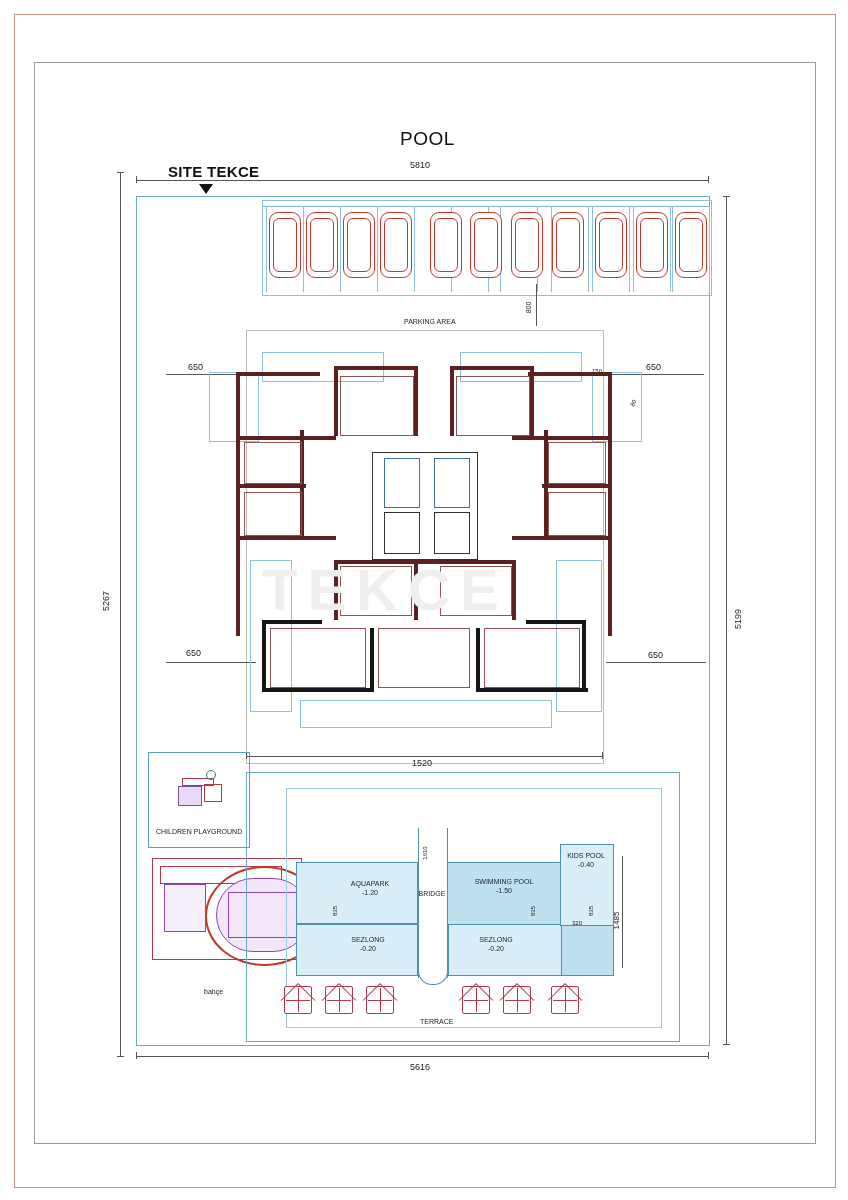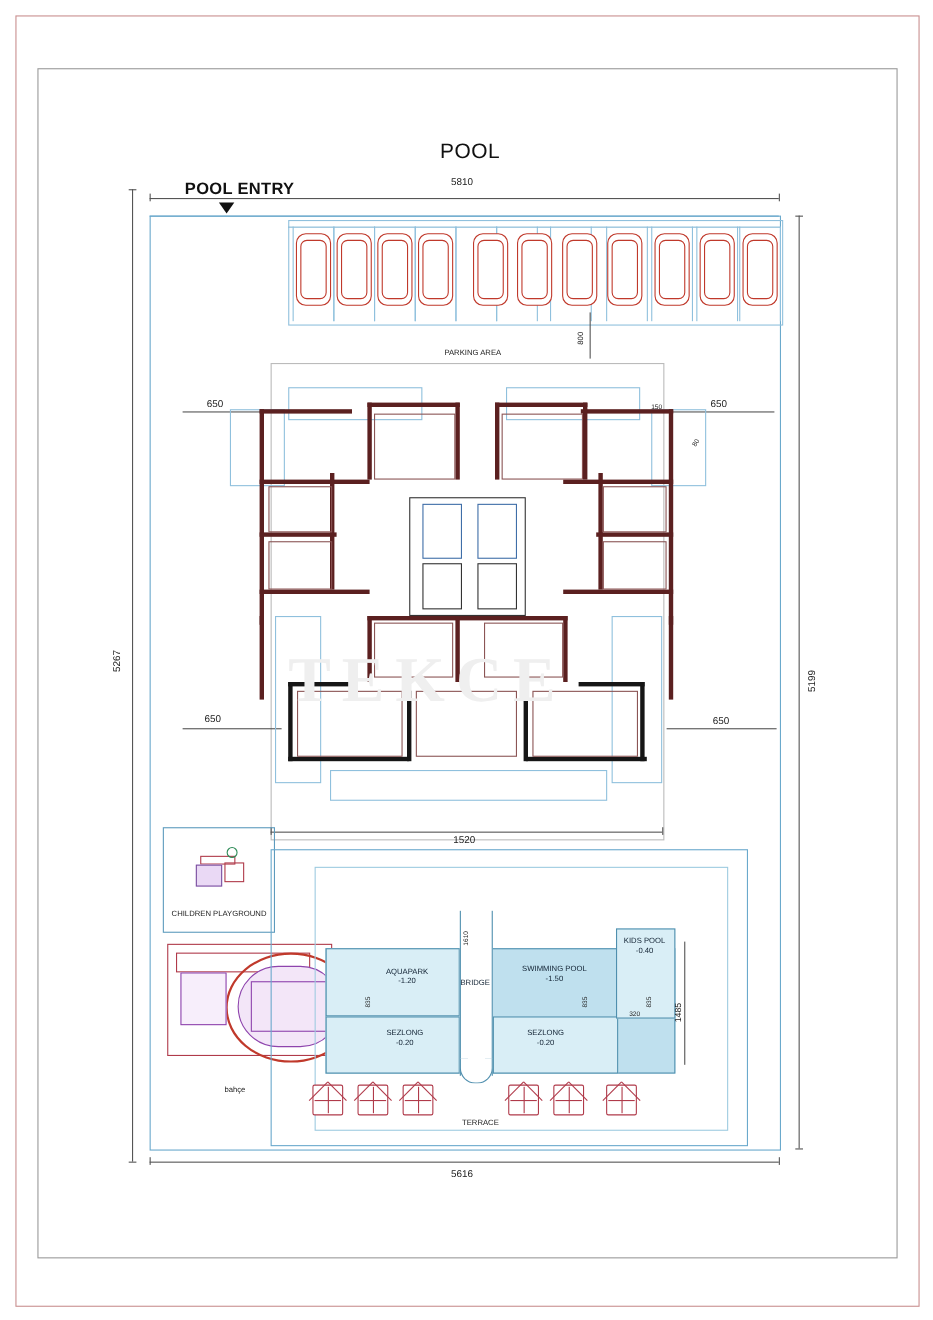--- a/index.html
+++ b/index.html
@@ -70,21 +70,21 @@
   <div class="paper-border"></div>
   <div class="inner-border"></div>
 
   <div class="txt t-road" style="left:400px;top:128px;">POOL</div>
 
   <div class="hdim" style="left:136px;top:180px;width:572px;"></div>
   <div class="tick" style="left:136px;top:176px;"></div>
   <div class="tick" style="left:708px;top:176px;"></div>
   <div class="txt t-dim" style="left:410px;top:160px;">5810</div>
 
-  <div class="txt t-entry" style="left:168px;top:163px;">POOL ENTRY</div>
+  <div class="txt t-entry" style="left:168px;top:163px;">SITE TEKCE</div>
   <div class="arrow-down" style="left:199px;top:184px;"></div>
 
   <div class="site-box" style="left:136px;top:196px;width:572px;height:848px;"></div>
   <div class="hline" style="left:136px;top:196px;width:572px;border-top:1px solid #6aa9cc;"></div>
 
   <div class="vdim" style="left:120px;top:172px;height:884px;"></div>
   <div class="ticky" style="left:117px;top:172px;"></div>
   <div class="ticky" style="left:117px;top:1056px;"></div>
   <div class="txt t-dim vert" style="left:96px;top:596px;transform:rotate(-90deg);">5267</div>
 
@@ -203,21 +203,21 @@
   <div class="room" style="left:244px;top:442px;width:56px;height:40px;border-color:#8b5555;"></div>
   <div class="room" style="left:548px;top:442px;width:56px;height:40px;border-color:#8b5555;"></div>
   <div class="room" style="left:244px;top:492px;width:56px;height:42px;border-color:#8b5555;"></div>
   <div class="room" style="left:548px;top:492px;width:56px;height:42px;border-color:#8b5555;"></div>
   <div class="room" style="left:340px;top:566px;width:70px;height:48px;border-color:#8b5555;"></div>
   <div class="room" style="left:440px;top:566px;width:70px;height:48px;border-color:#8b5555;"></div>
   <div class="room" style="left:270px;top:628px;width:94px;height:58px;border-color:#8b5555;"></div>
   <div class="room" style="left:484px;top:628px;width:94px;height:58px;border-color:#8b5555;"></div>
   <div class="room" style="left:378px;top:628px;width:90px;height:58px;border-color:#8b5555;"></div>
 
-  <div class="watermark" style="left:262px;top:584px;font-family:Liberation Serif, serif;">TEKCE</div>
+  <div class="watermark" style="left:262px;top:556px;">TEKCE</div>
 
   <div class="pg-box" style="left:148px;top:752px;width:100px;height:94px;"></div>
   <div class="play-el" style="left:182px;top:778px;width:30px;height:6px;border:1px solid #b03a4a;"></div>
   <div class="play-el" style="left:178px;top:786px;width:22px;height:18px;border:1px solid #7a4fa0;background:#ead9f5;"></div>
   <div class="play-el" style="left:204px;top:784px;width:16px;height:16px;border:1px solid #b03a4a;"></div>
   <div class="play-el" style="left:206px;top:770px;width:8px;height:8px;border:1px solid #2e8b57;border-radius:50%;"></div>
   <div class="txt t-tiny" style="left:156px;top:828px;font-size:7px;">CHILDREN PLAYGROUND</div>
 
   <div class="box-dark" style="left:152px;top:858px;width:148px;height:100px;border-color:#b03a4a;"></div>
   <div style="position:absolute;left:160px;top:866px;width:120px;height:16px;border:1px solid #b03a4a;"></div>

